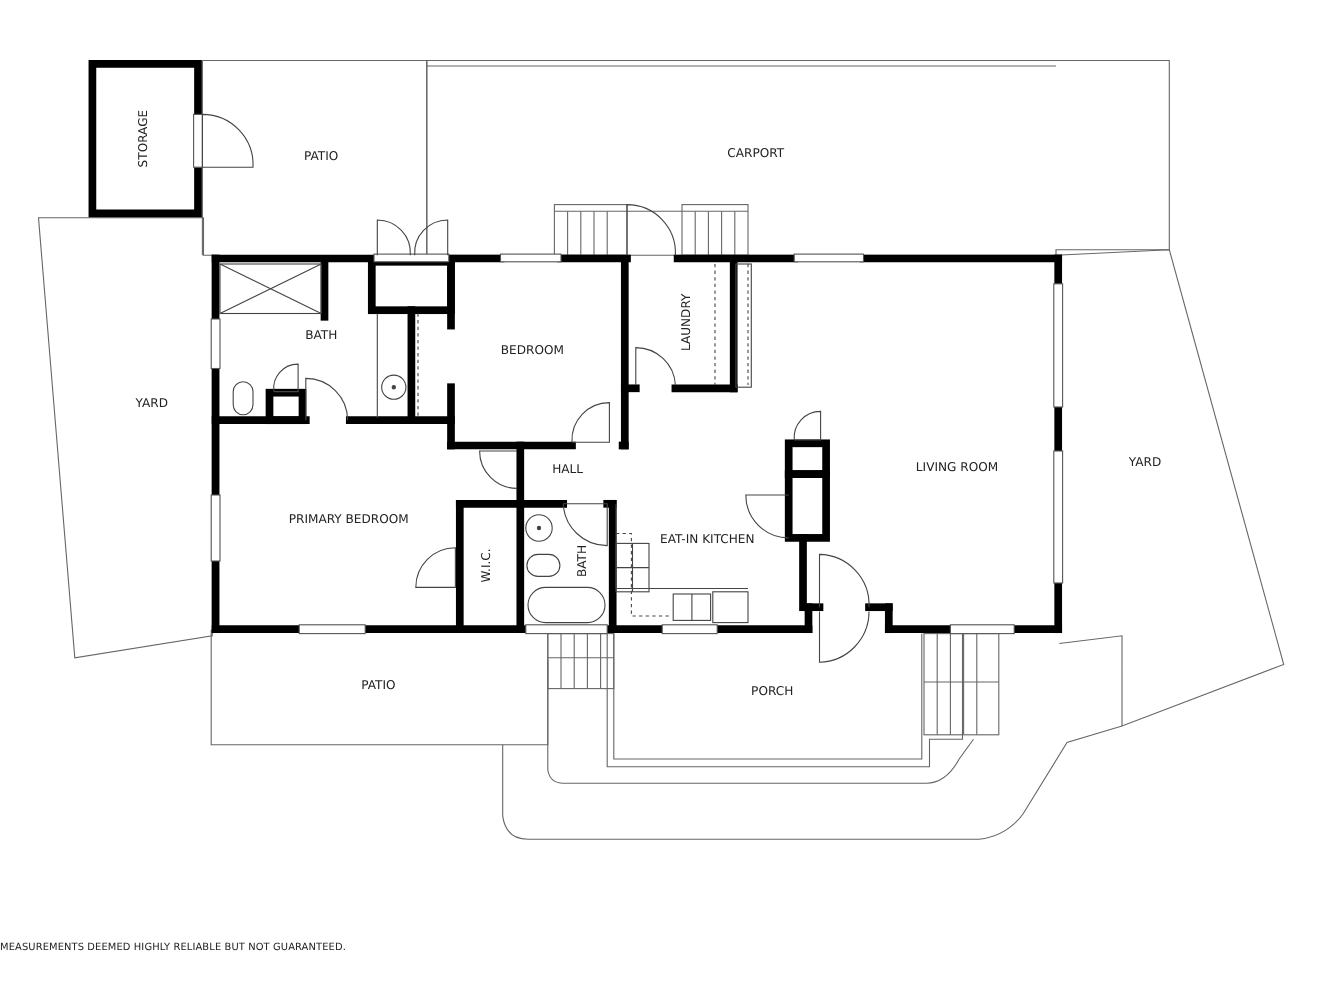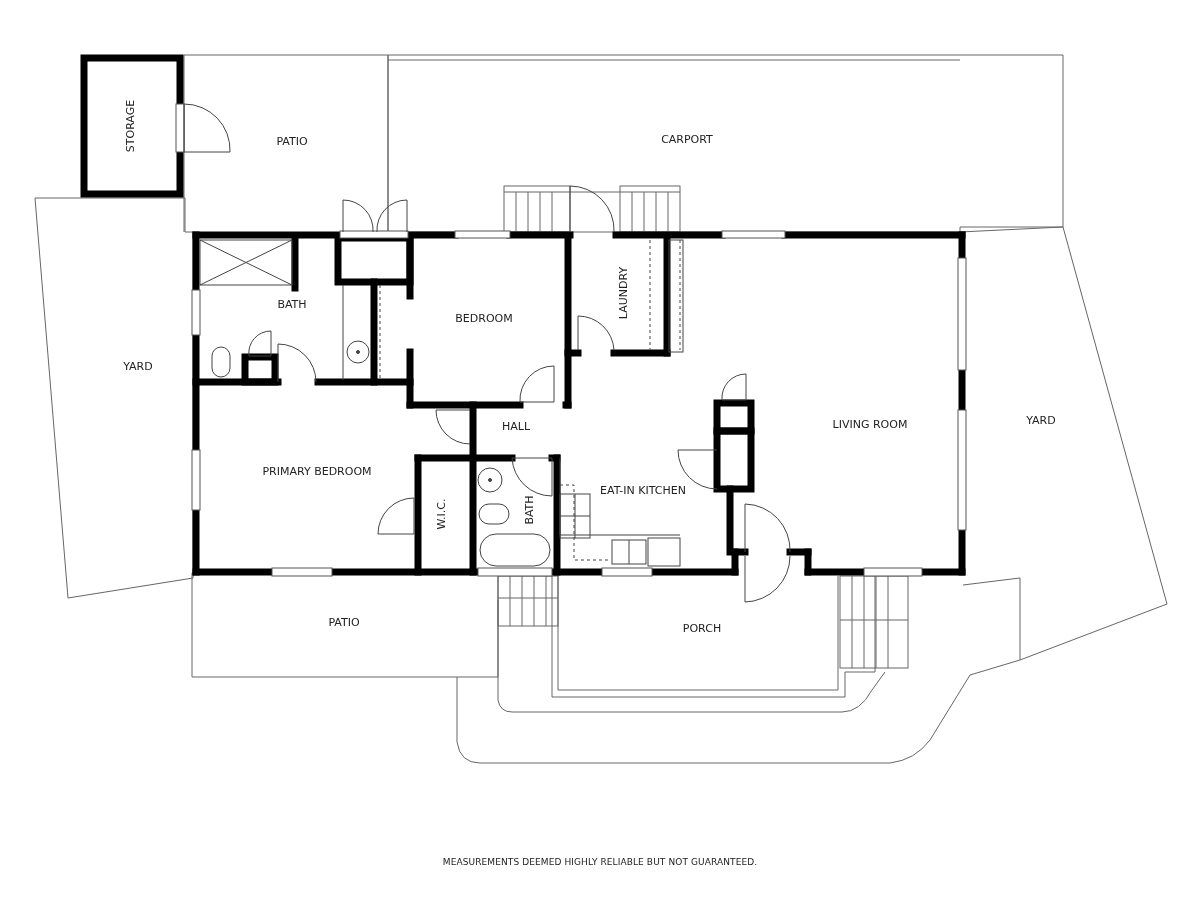--- a/index.html
+++ b/index.html
@@ -1,19 +1,19 @@
 <!DOCTYPE html>
 <html><head>
 <meta charset="utf-8">
 <style>
   html, body { margin: 0; padding: 0; background: #ffffff; }
   body { width: 1200px; height: 900px; position: relative; overflow: hidden; font-family: "DejaVu Sans", sans-serif; }
   #plan { position: absolute; left: 0; top: 0; width: 1200px; height: 900px; }
   .lbl { font-family: "DejaVu Sans", sans-serif; font-size: 11px; fill: #222; }
-  .note { position: absolute; left: 0; width: 1200px; top: 857px; text-align: center; font-size: 9px; color: #222; letter-spacing: 0.1px; }
+  .note { position: absolute; left: 0; width: 1200px; top: 857px; text-align: left; font-size: 9px; color: #222; letter-spacing: 0.1px; }
 </style>
 </head>
 <body>
 
 <svg id="plan" viewBox="0 0 1200 900" xmlns="http://www.w3.org/2000/svg">
 
   <g fill="none" stroke="#666" stroke-width="1">
 
     <polygon points="35,198 185,198 185,232 193,232 193,578 68,598"></polygon>
 

